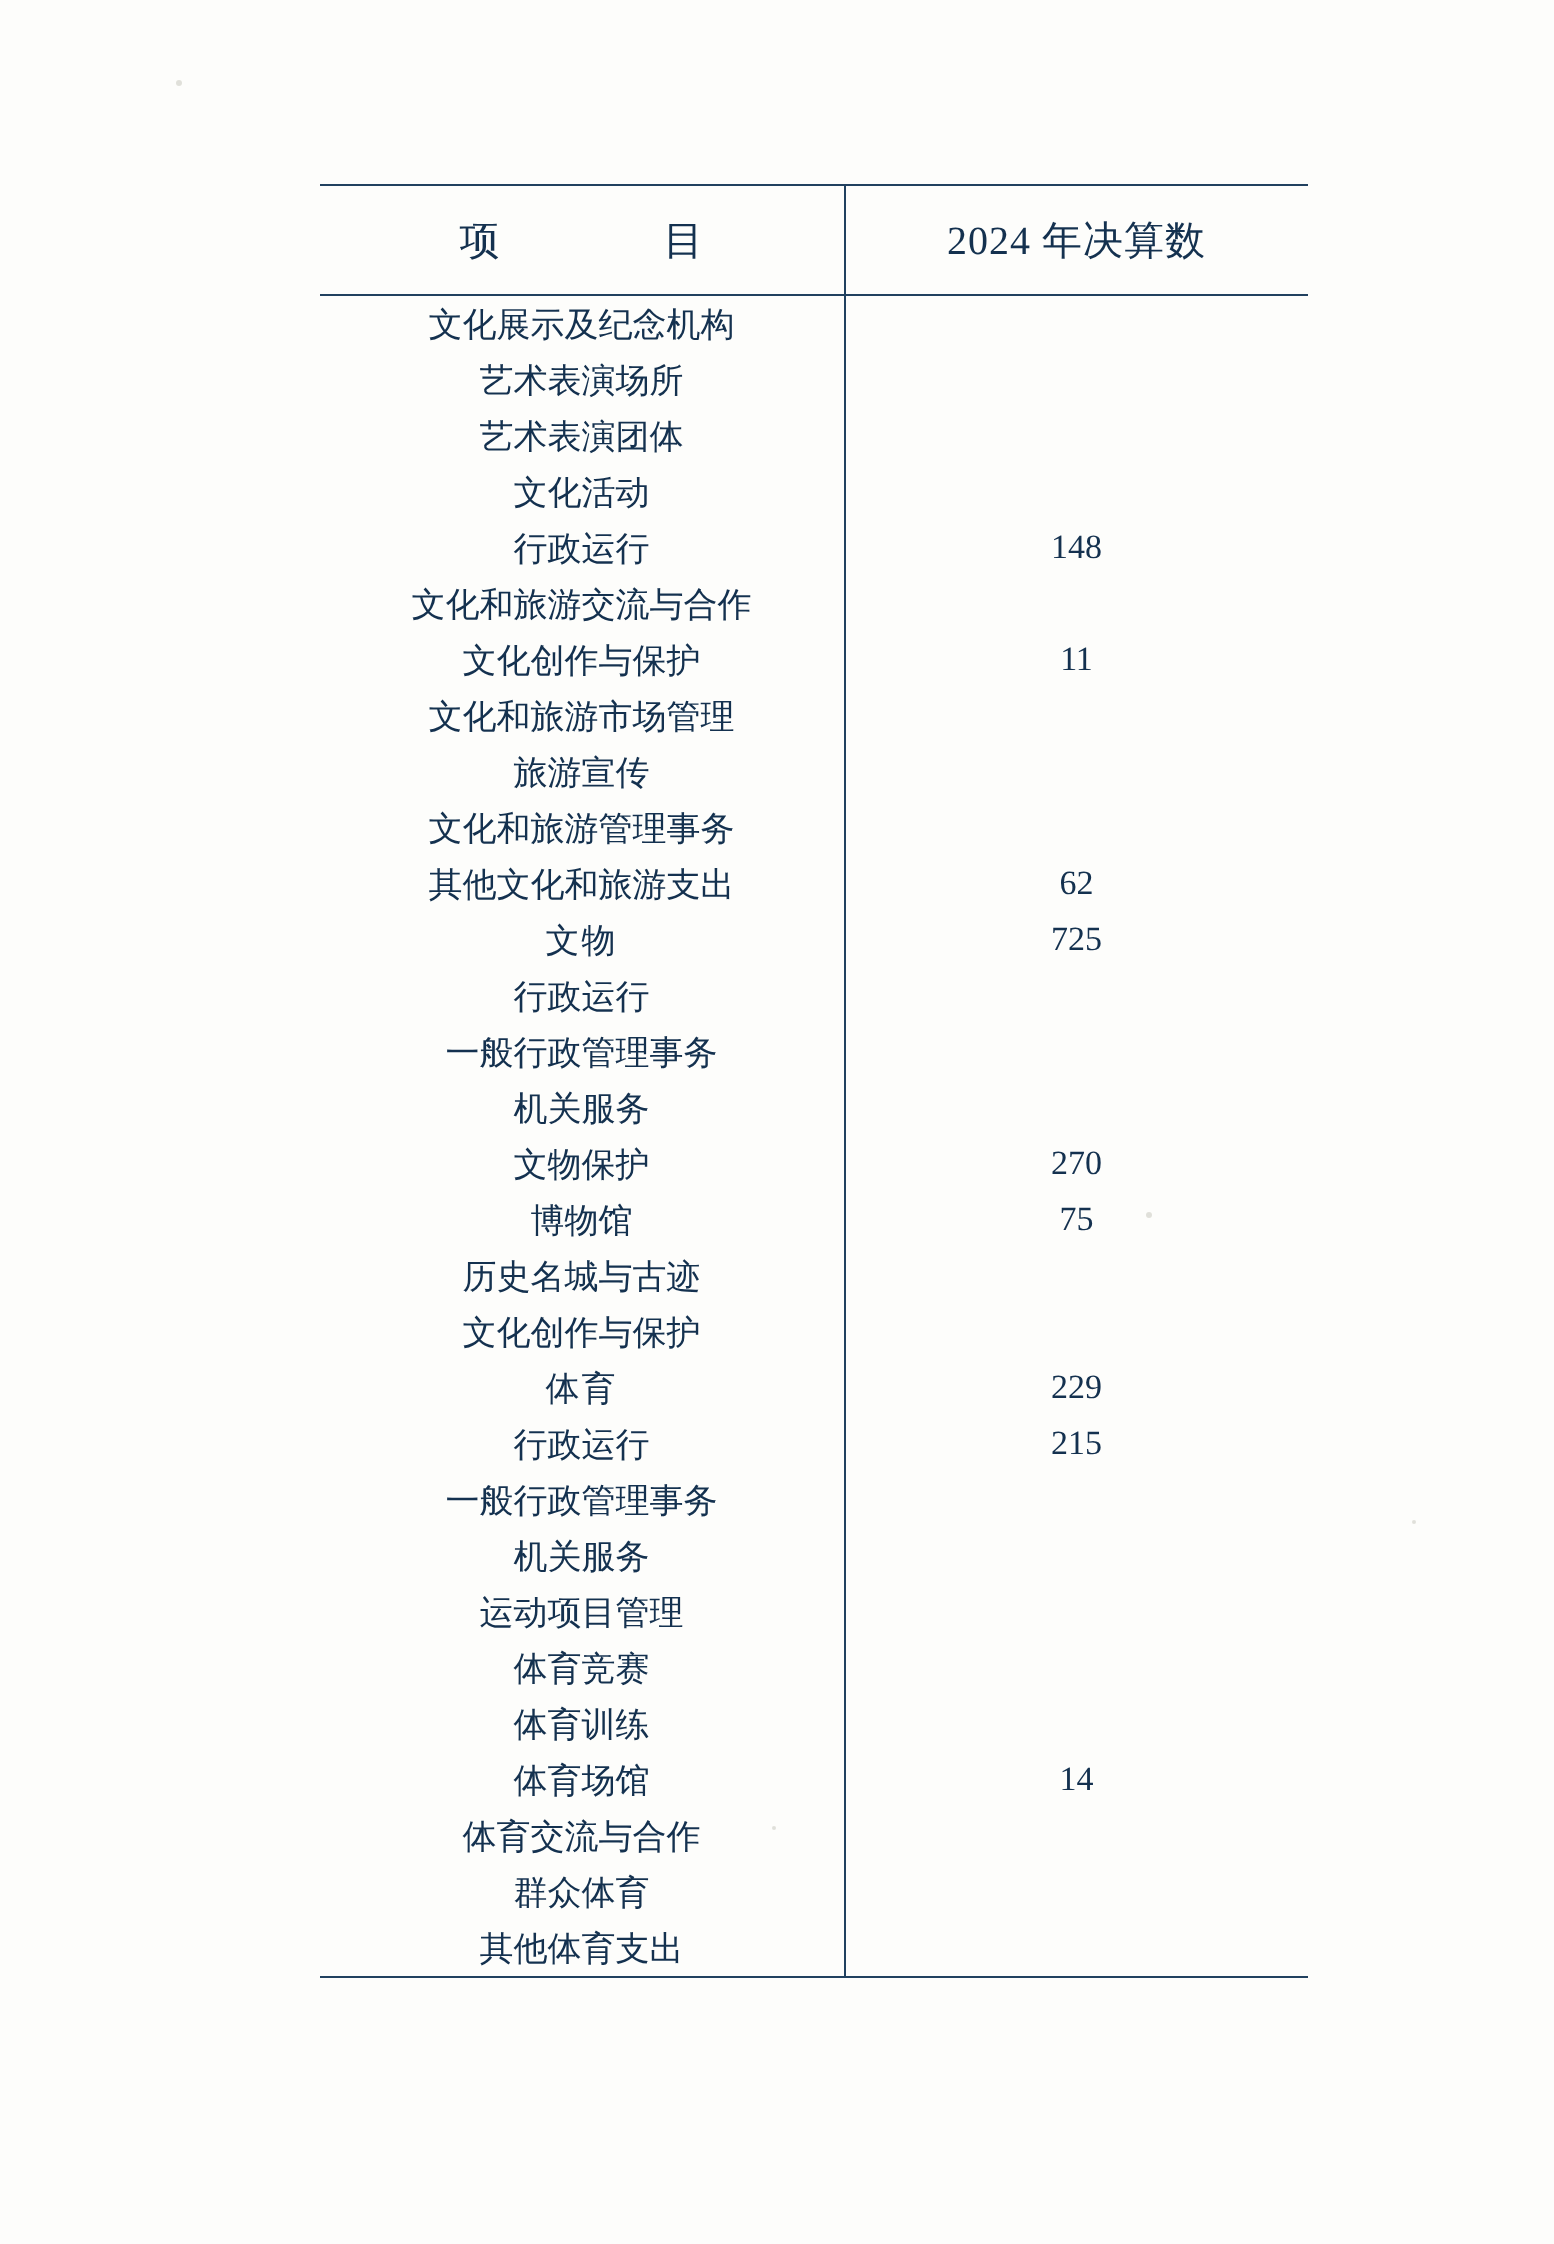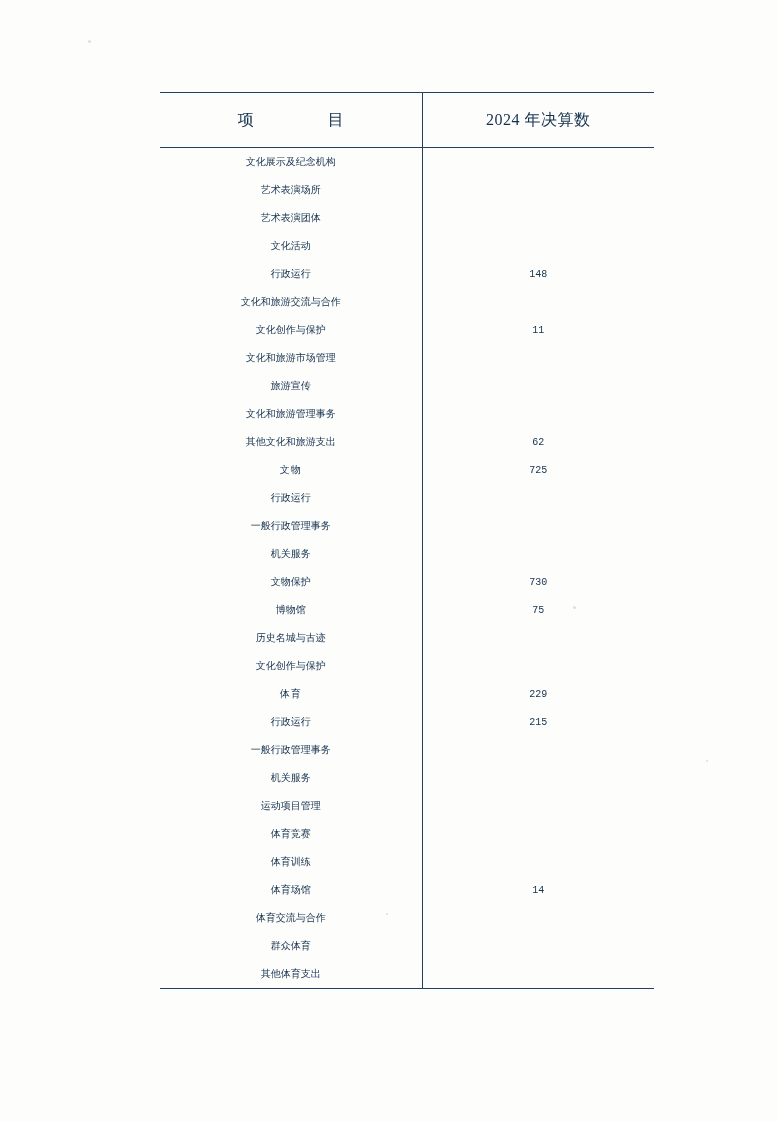--- a/index.html
+++ b/index.html
@@ -38,49 +38,49 @@
   table.budget th, table.budget td {
     padding: 0;
     margin: 0;
     text-align: center;
     vertical-align: middle;
     font-weight: normal;
     color: #14314f;
   }
   .hdr-row th {
     height: 54px;
-    font-size: 16px;
+    font-size: 20px;
     border-top: 1.6px solid #21415f;
     border-bottom: 1.2px solid #21415f;
     letter-spacing: 0.5px;
   }
   .hdr-row th.col-item {
     border-right: 1.2px solid #21415f;
   }
   .hdr-item-text {
     display: inline-block;
     letter-spacing: 14px;
     text-indent: 14px;
   }
   .body-row td {
     height: 28px;
-    font-size: 10px;
+    font-size: 17px;
   }
   .body-row td.col-item {
     border-right: 1.2px solid #21415f;
   }
   .body-row:last-child td {
     border-bottom: 1.6px solid #21415f;
   }
   .lvl1 {
     font-weight: bold;
     letter-spacing: 1px;
   }
   .num {
-    font-family: Liberation Mono, monospace;
+    font-family: Liberation Serif, serif;
     font-size: 14px;
   }
   
   .speck {
     position: absolute;
     background: #c9c9c0;
     border-radius: 50%;
     opacity: .55;
   }
   .s1 { left: 88px;  top: 40px;  width: 3px; height: 3px; }
@@ -168,21 +168,21 @@
           <tr class="body-row">
             <td class="col-item">一般行政管理事务</td>
             <td class="num"></td>
           </tr>
           <tr class="body-row">
             <td class="col-item">机关服务</td>
             <td class="num"></td>
           </tr>
           <tr class="body-row">
             <td class="col-item">文物保护</td>
-            <td class="num">730</td>
+            <td class="num">270</td>
           </tr>
           <tr class="body-row">
             <td class="col-item">博物馆</td>
             <td class="num">75</td>
           </tr>
           <tr class="body-row">
             <td class="col-item">历史名城与古迹</td>
             <td class="num"></td>
           </tr>
           <tr class="body-row">

